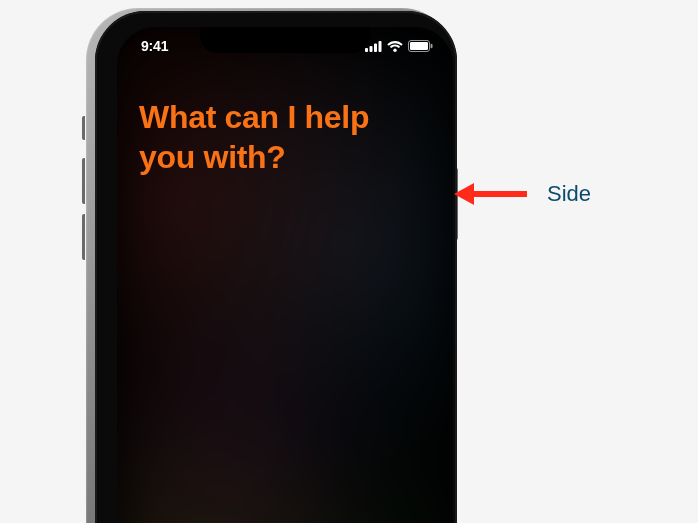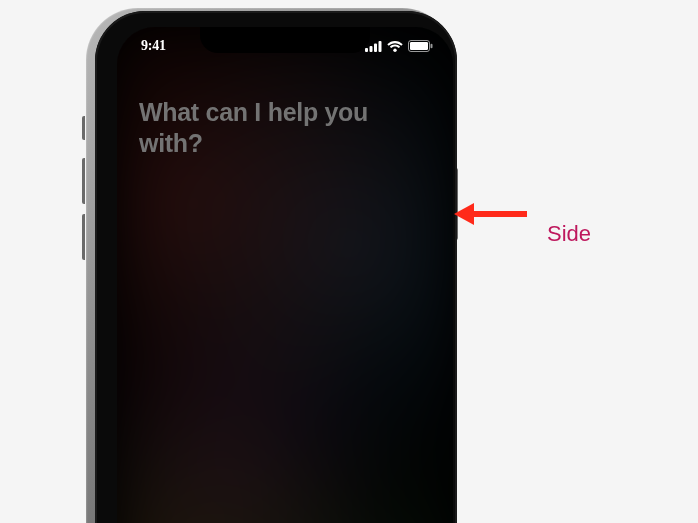--- a/index.html
+++ b/index.html
@@ -87,38 +87,37 @@
       justify-content: space-between;
       align-items: center;
       padding: 6px 20px 0 24px;
       z-index: 5;
       color: #fff;
     }
     .status-time {
       font-size: 14px;
       font-weight: 600;
       letter-spacing: -0.2px;
-      font-family: Liberation Serif, serif;
     }
     .status-right {
       display: flex;
       align-items: center;
       gap: 5px;
     }
     .signal-icon, .wifi-icon, .battery-icon {
       display: inline-flex;
       align-items: center;
     }
     .siri-text {
       position: absolute;
       top: 70px;
       left: 22px;
       right: 22px;
-      color: #737373;
-      font-size: 25px;
+      color: #f97316;
+      font-size: 32px;
       font-weight: 600;
       line-height: 1.25;
       letter-spacing: -0.3px;
       z-index: 3;
     }
     
     .side-btn-left-1 {
       position: absolute;
       left: 2px;
       top: 108px;
@@ -182,25 +181,24 @@
       left: -8px;
       top: 50%;
       transform: translateY(-50%);
       width: 0;
       height: 0;
       border-top: 11px solid transparent;
       border-bottom: 11px solid transparent;
       border-right: 20px solid #ff2a1a;
     }
     .callout-text {
-      color: #be185d;
+      color: #0c4a6e;
       font-size: 22px;
       line-height: 1.25;
       font-weight: 400;
-      margin-top: 40px;
     }
   </style>
 </head>
 <body>
 
 <div class="phone-wrapper">
   <div class="side-btn-left-1"></div>
   <div class="side-btn-left-2"></div>
   <div class="side-btn-left-3"></div>
   <div class="side-btn-right"></div>

